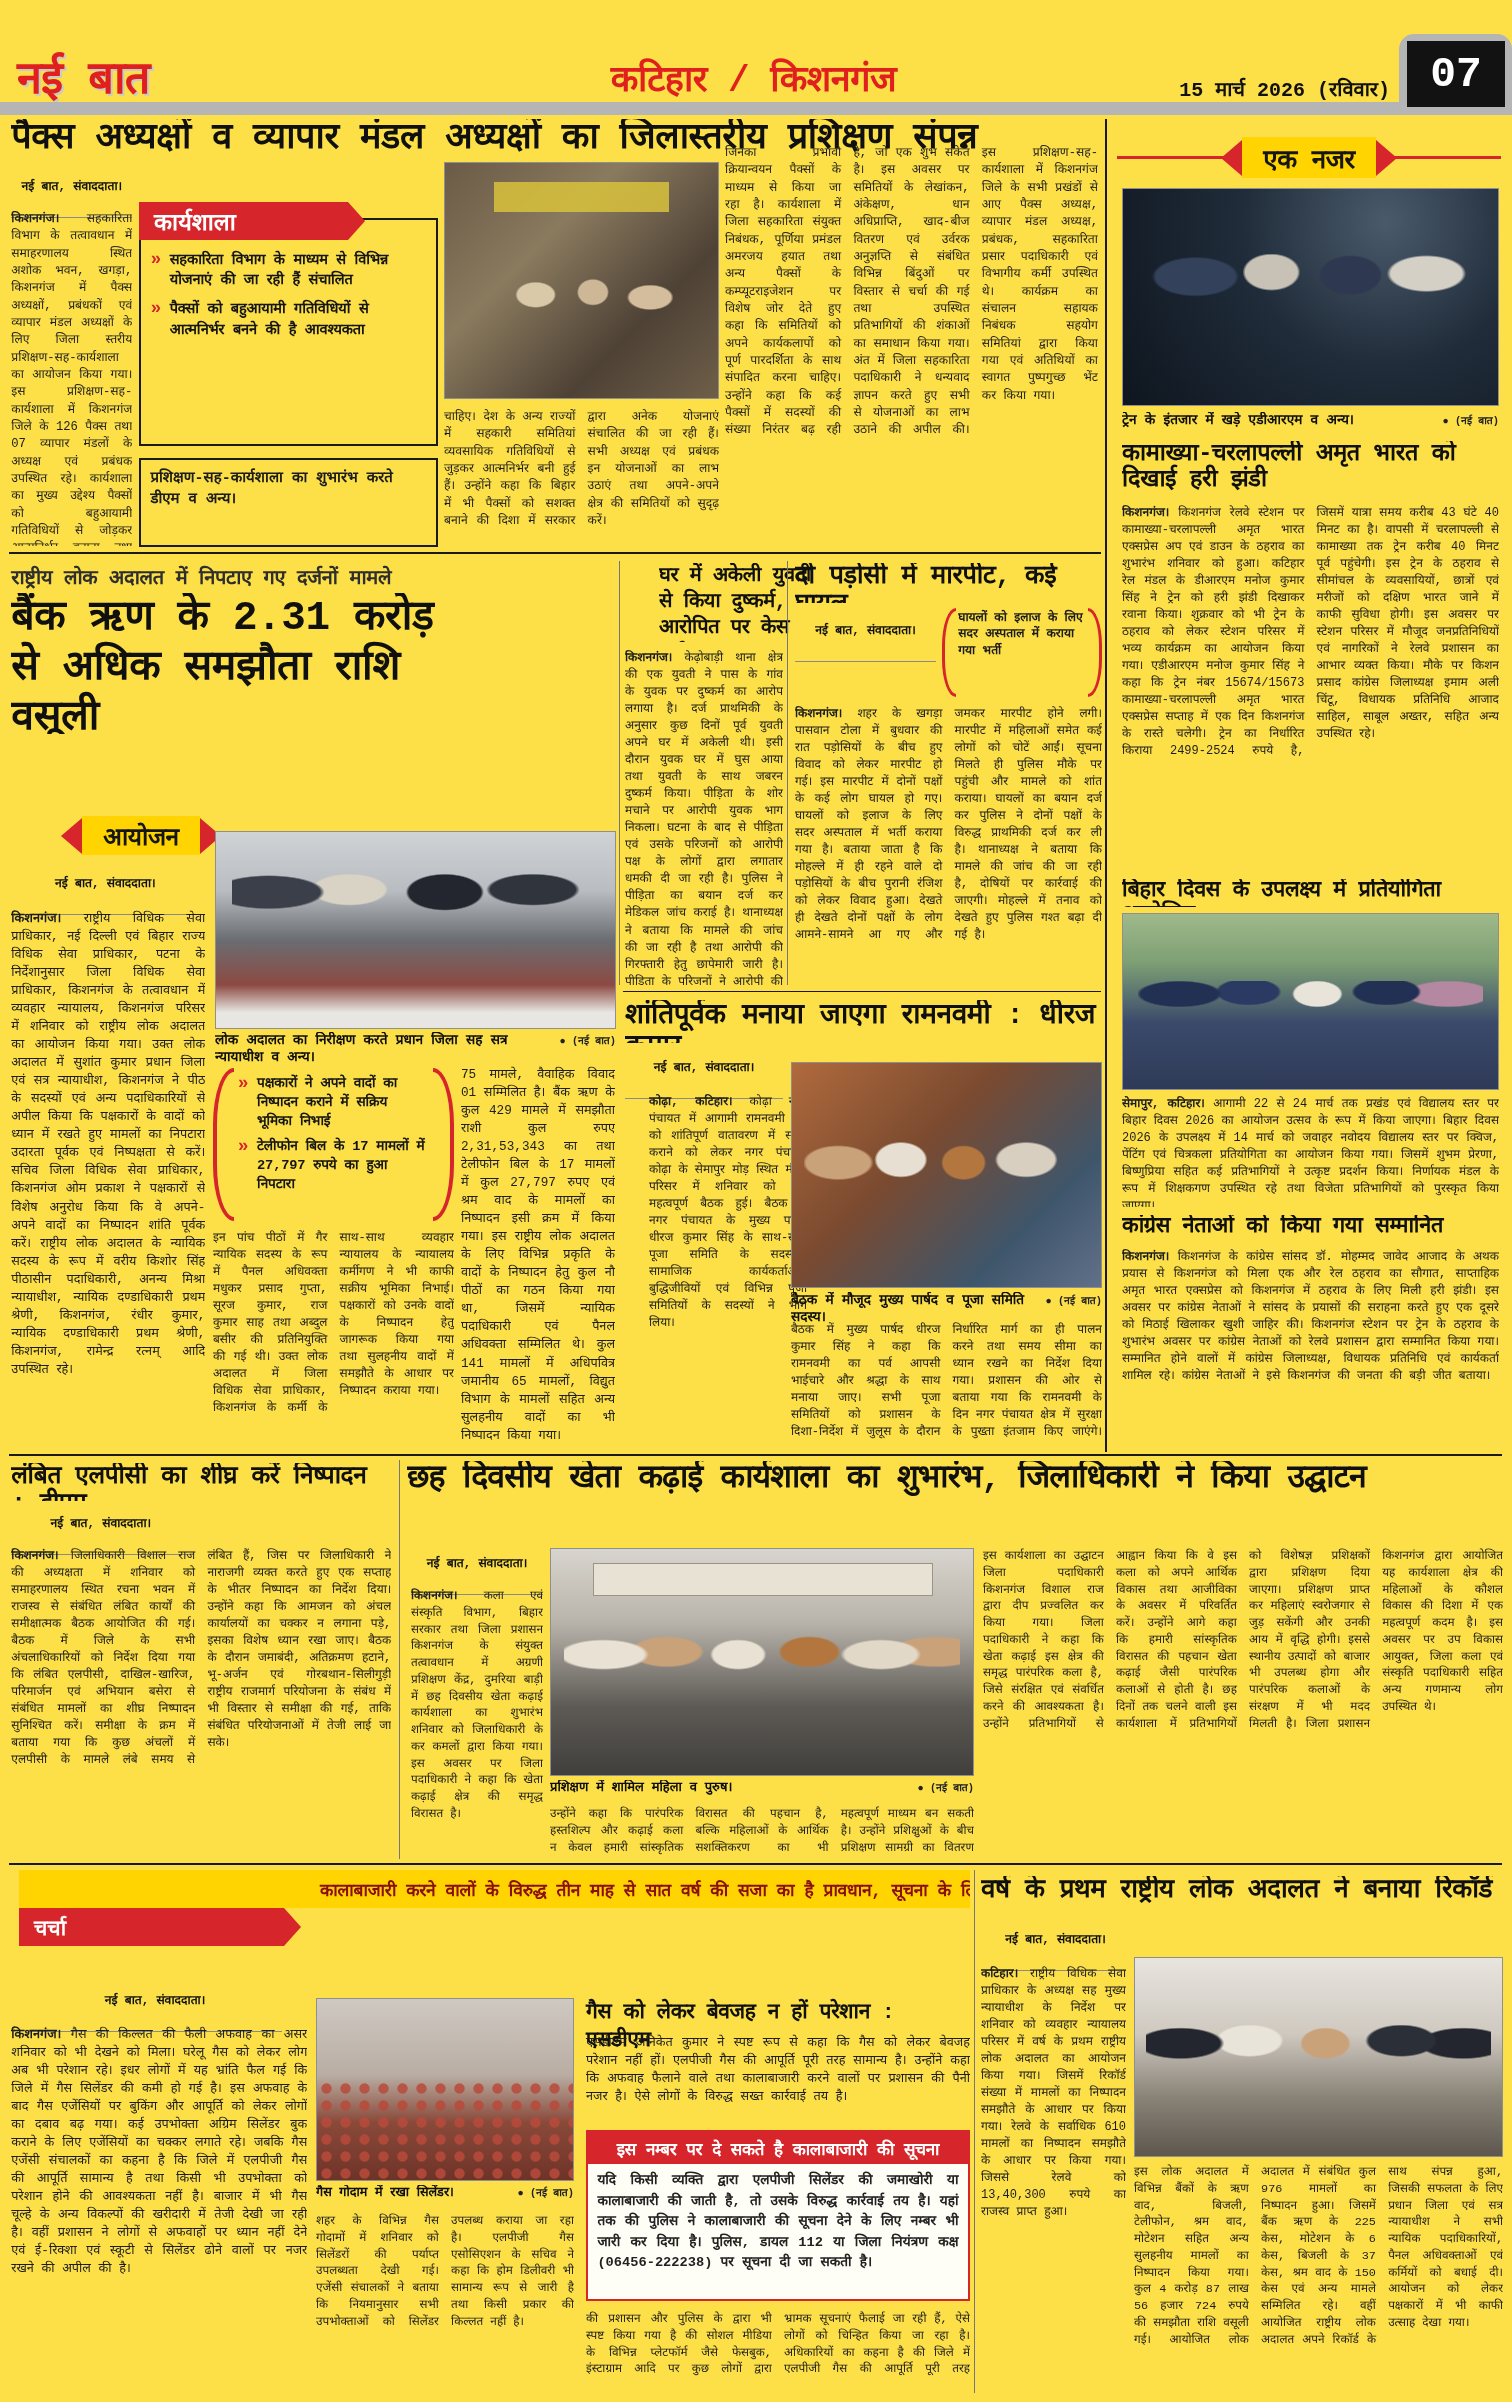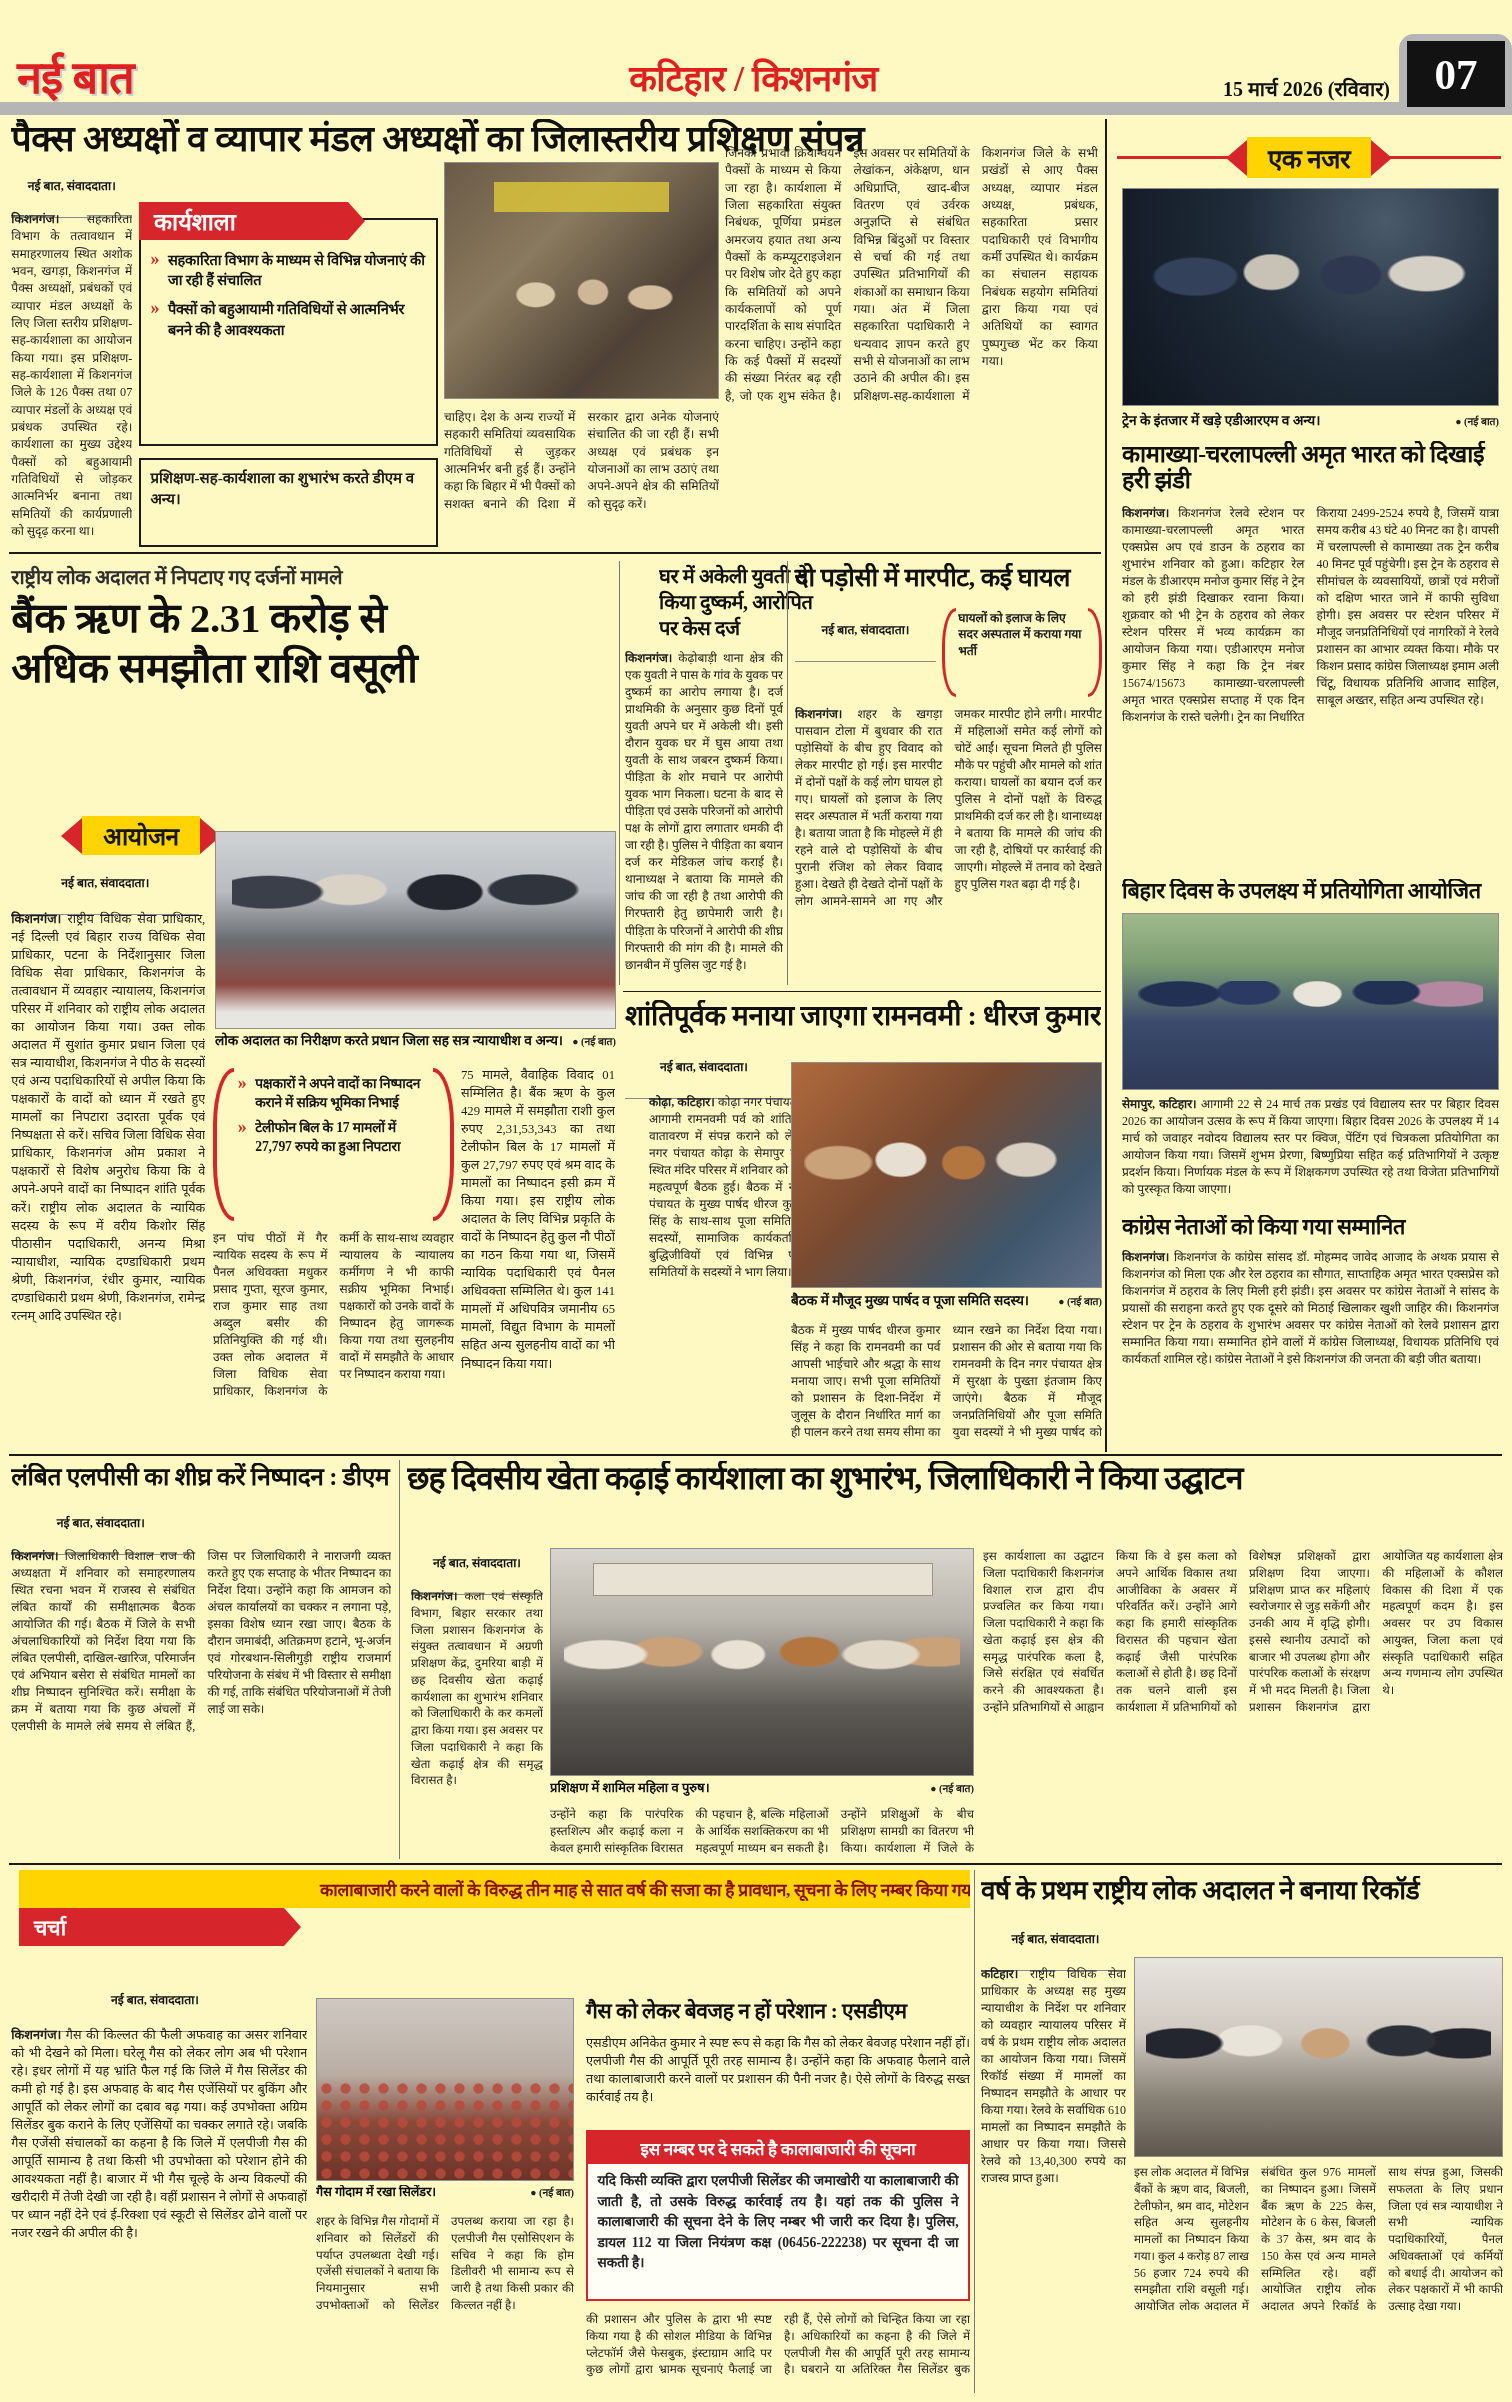--- a/index.html
+++ b/index.html
@@ -1,17 +1,17 @@
 <!DOCTYPE html>
 <html style="font-size:15px"><head>
 <meta charset="utf-8">
 <style>
   html,body{margin:0;padding:0;background:#e9e9e9;}
-  #page{position:relative;width:1512px;height:2402px;background:#fef9c3;margin:0 auto;
-        font-family:Liberation Serif, serif;color:#1c1c1c;overflow:hidden;}
+  #page{position:relative;width:1512px;height:2402px;background:#fde047;margin:0 auto;
+        font-family:Liberation Mono, monospace;color:#1c1c1c;overflow:hidden;}
   .abs{position:absolute;}
   .hl{font-weight:bold;color:#101010;letter-spacing:-0.4px;line-height:1.12;overflow:hidden;}
   .kick{font-weight:bold;color:#2e2e2e;letter-spacing:-0.3px;}
   .body{font-size:12.7px;line-height:1.42;text-align:justify;color:#1d1d1d;overflow:hidden;}
   .body .dl{font-weight:bold;}
   .colr{column-gap:12.2px;}
   .byline{font-weight:bold;font-size:12.2px;text-align:center;color:#111;
           border-bottom:1.4px solid #8a8a8a;padding-bottom:23px;}
   .cap{font-weight:bold;font-size:13.7px;color:#0e0e0e;display:flex;justify-content:space-between;
        align-items:baseline;gap:7.5px;overflow:hidden;line-height:1.25;}

